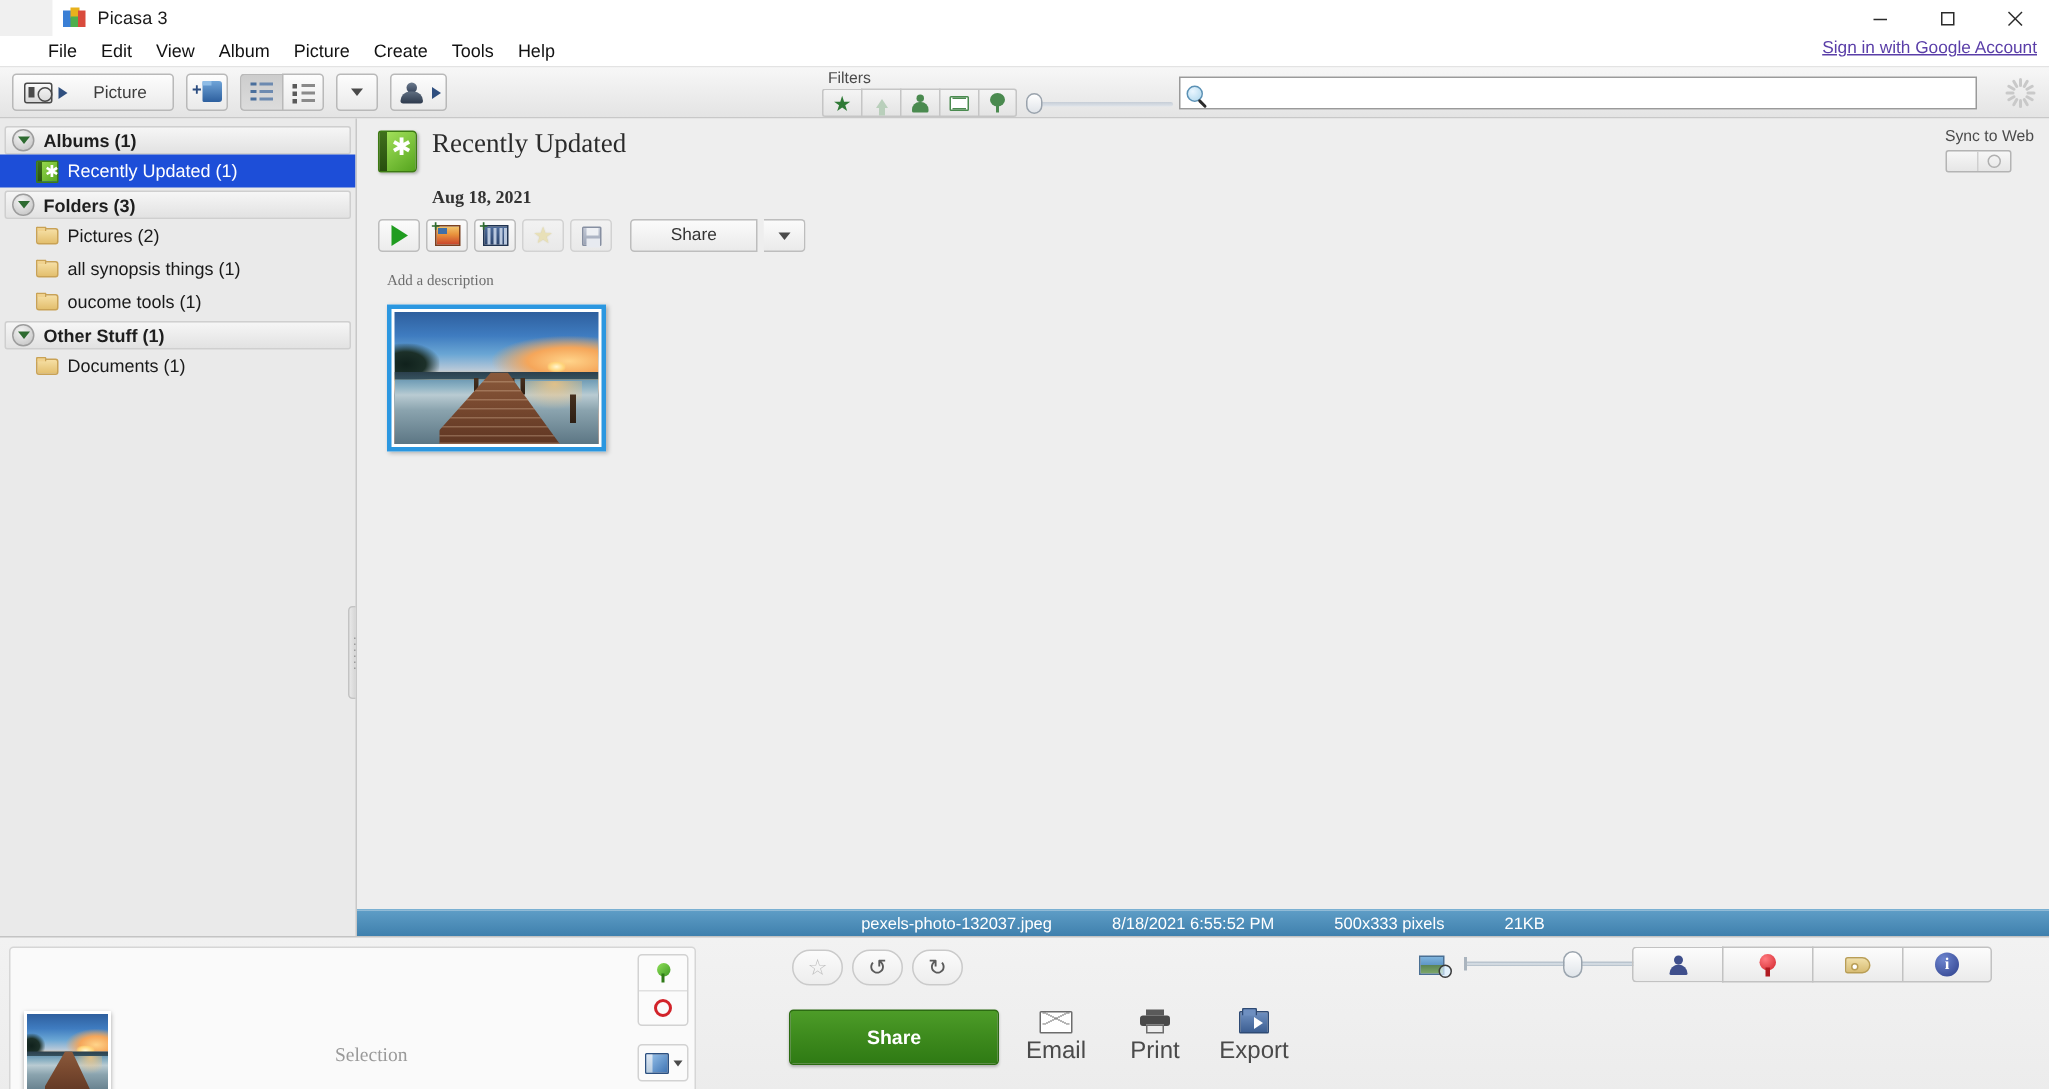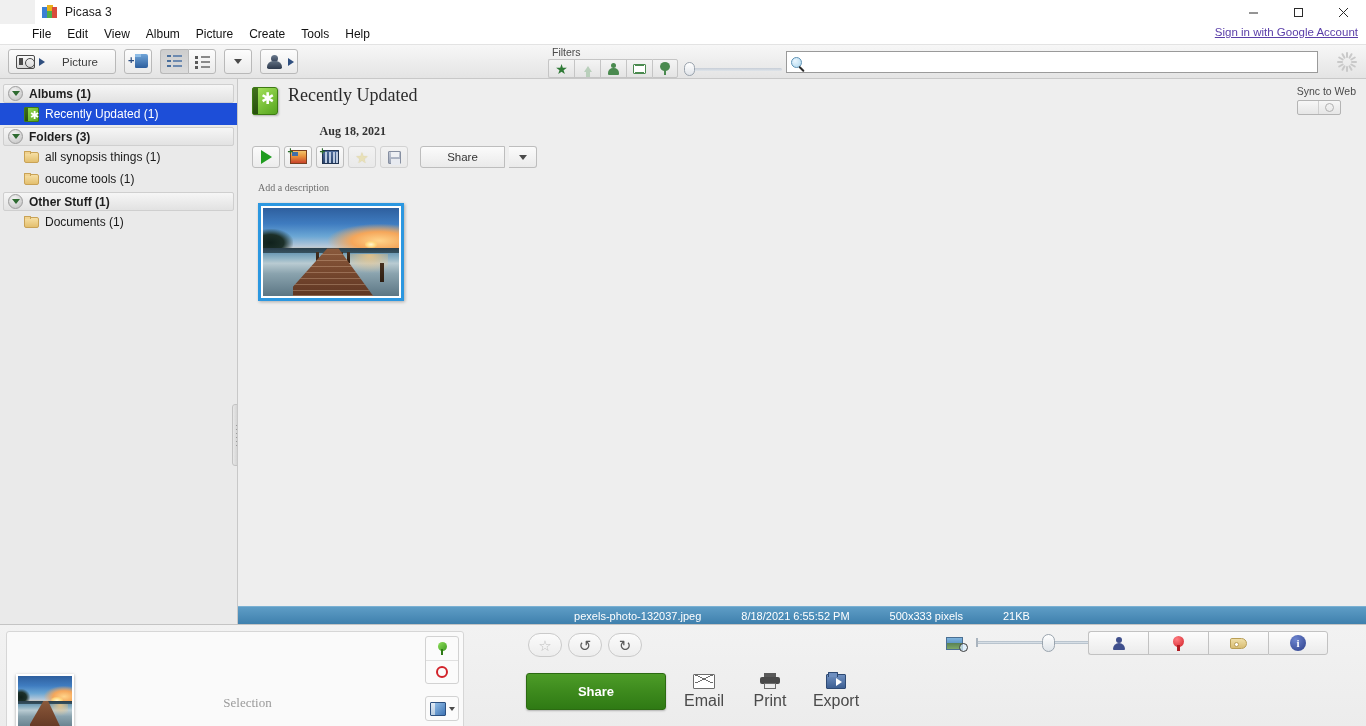--- a/index.html
+++ b/index.html
@@ -256,21 +256,21 @@
     position: absolute; right: -5px; top: 325px; width: 10px; height: 62px;
     background: linear-gradient(to right,#e8e8e8,#d5d5d5,#e8e8e8);
     border: 1px solid #c3c3c3; border-radius: 3px;
   }
   .splitter-handle i {
     position:absolute; left:3px; width:3px; height:1px; background:#9b9b9b;
   }
 
   
   .content { flex: 1; background: #eeeeee; position: relative; overflow: hidden; }
-  .album-header { display:flex; padding: 6px 0 0 14px; gap: 10px; text-align: center; }
+  .album-header { display:flex; padding: 6px 0 0 14px; gap: 10px; }
   .album-big-ico {
     width: 26px; height: 28px; position:relative; flex:none; margin-top:2px;
     background: linear-gradient(140deg,#a9e65f,#55a41e);
     border:1px solid #3d7a13; border-radius:2px 3px 3px 2px;
     box-shadow: 1px 1px 2px rgba(0,0,0,.25);
   }
   .album-big-ico::before{
     content:''; position:absolute;left:0;top:0;width:5px;height:100%;
     background: linear-gradient(to bottom,#40701c,#27500e);
   }
@@ -678,20 +678,27 @@
         <span class="disclosure">
             <span class="tri"></span>
           </span>
         <span class="sec-title">Folders (3)</span>
       </div>
       <div class="tree-row">
         <span class="folder-ico">
             <span class="back"></span>
             <span class="tab"></span>
           </span>
+        <span>Pictures (2)</span>
+      </div>
+      <div class="tree-row">
+        <span class="folder-ico">
+            <span class="back"></span>
+            <span class="tab"></span>
+          </span>
         <span>all synopsis things (1)</span>
       </div>
       <div class="tree-row">
         <span class="folder-ico">
             <span class="back"></span>
             <span class="tab"></span>
           </span>
         <span>oucome tools (1)</span>
       </div>
 

